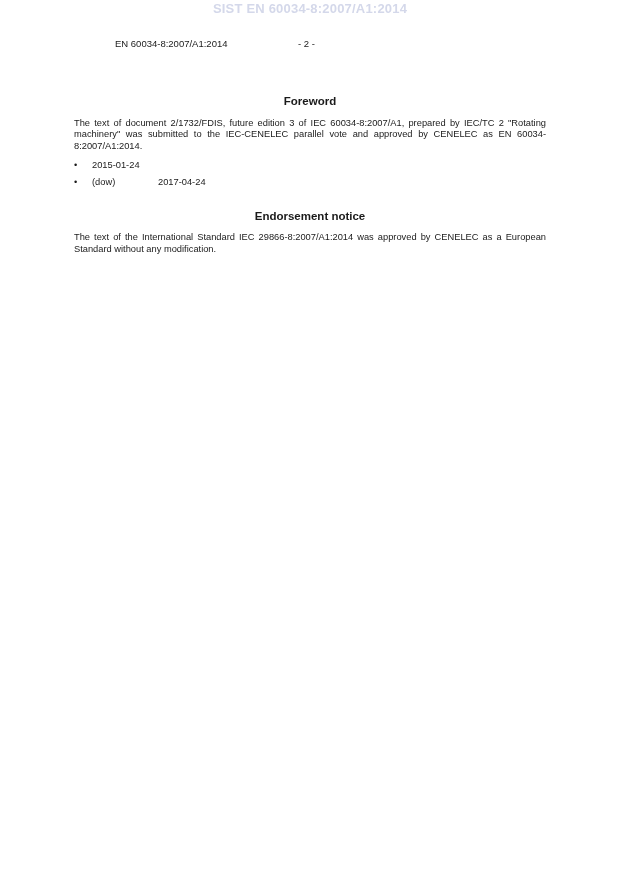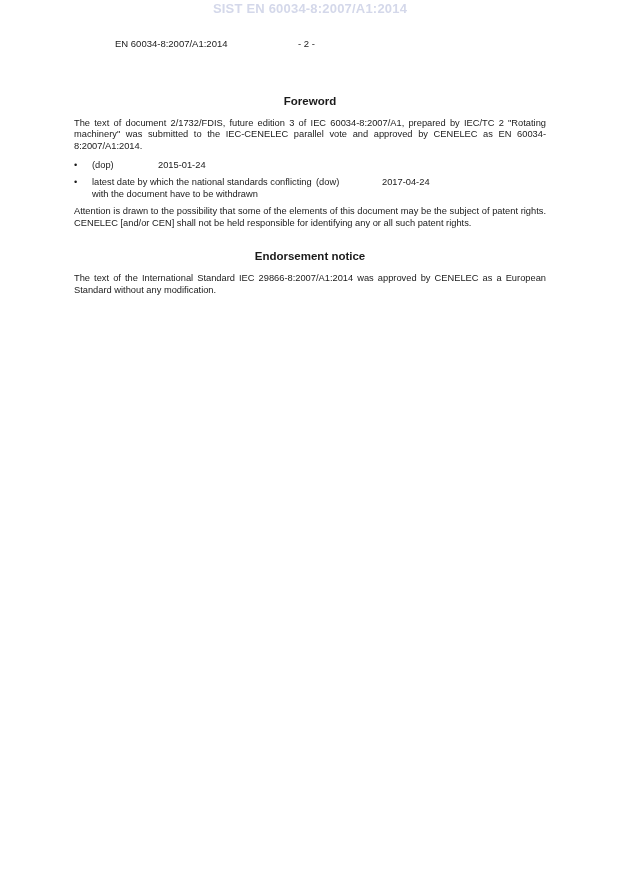--- a/index.html
+++ b/index.html
@@ -26,26 +26,23 @@
 <div class="watermark">SIST EN 60034-8:2007/A1:2014</div>
 <div class="hdr-left">EN 60034-8:2007/A1:2014</div>
 <div class="hdr-page">- 2 -</div>
 
 <div class="content">
   <h2>Foreword</h2>
   <p>The text of document 2/1732/FDIS, future edition 3 of IEC 60034-8:2007/A1, prepared by IEC/TC 2 "Rotating machinery" was submitted to the IEC-CENELEC parallel vote and approved by CENELEC as EN 60034-8:2007/A1:2014.</p>
   <div class="dates">
     <div class="date-row">
       <span class="bullet">•</span>
-      <span class="abbr">(dop)</span>
       <span class="val">2015-01-24</span>
     </div>
     <div class="date-row">
       <span class="bullet">•</span>
-      <span class="desc">latest date by which the national standards conflicting with the document have to be withdrawn</span>
       <span class="abbr">(dow)</span>
       <span class="val">2017-04-24</span>
     </div>
   </div>
-  <p>Attention is drawn to the possibility that some of the elements of this document may be the subject of patent rights. CENELEC [and/or CEN] shall not be held responsible for identifying any or all such patent rights.</p>
   <h2 class="second">Endorsement notice</h2>
   <p>The text of the International Standard IEC 29866-8:2007/A1:2014 was approved by CENELEC as a European Standard without any modification.</p>
 </div>
 
 </body></html>

